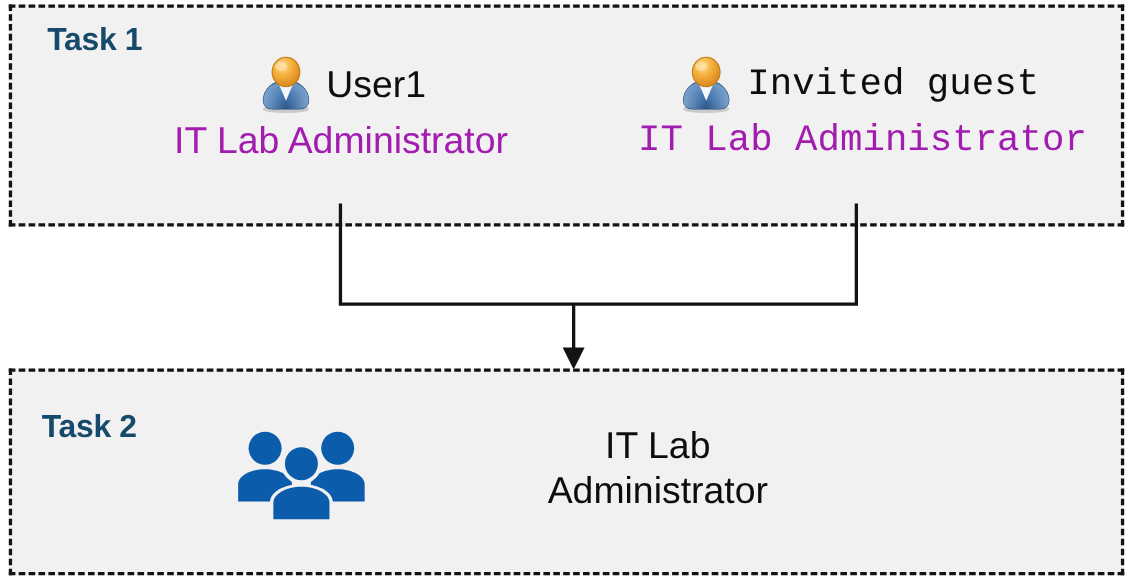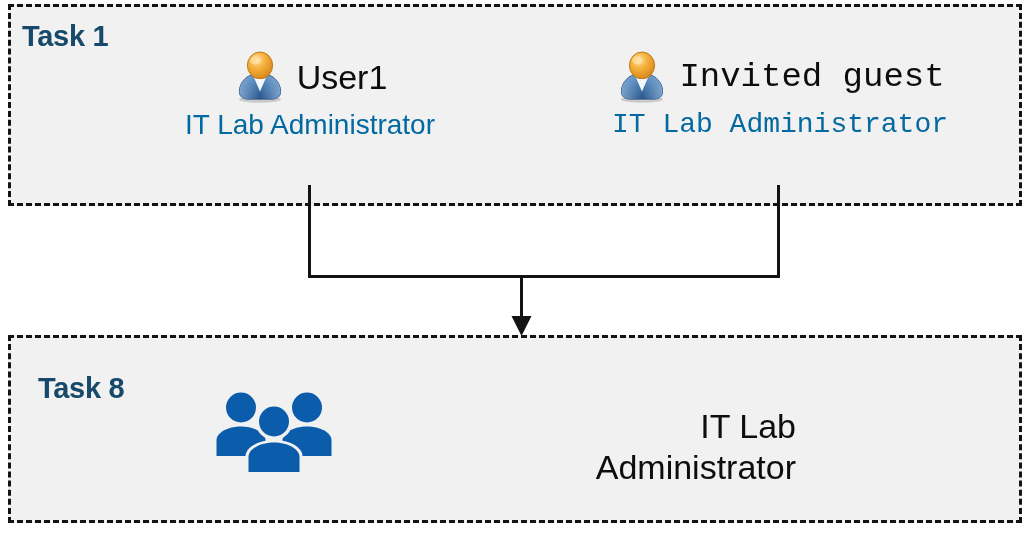--- a/index.html
+++ b/index.html
@@ -32,21 +32,21 @@
   #task2-box { left: 8px;  top: 335px; width: 1014px; height: 188px; }
 
   .task-label {
     position: absolute;
     color: #17496B;
     font-weight: bold;
     font-size: 29px;
     letter-spacing: -0.3px;
     white-space: nowrap;
   }
-  #task1-label { left: 22px; top: 20px; }
+  #task1-label { left: 43px; top: 20px; }
   #task2-label { left: 38px; top: 372px; }
 
   
   .person {
     position: absolute;
     text-align: center;
   }
   #person-user1 { left: 120px; top: 48px;  width: 380px; }
   #person-guest { left: 580px; top: 48px;  width: 400px; font-family: Liberation Mono, monospace; }
 
@@ -57,45 +57,45 @@
     gap: 10px;
     height: 58px;
   }
   .person-name {
     font-size: 34px;
     color: #0d0d0d;
     white-space: nowrap;
     line-height: 1;
   }
   .person-role {
-    font-size: 28px;
-    color: #0369a1;
+    font-size: 34px;
+    color: #a21caf;
     white-space: nowrap;
     line-height: 1.1;
     margin-top: 4px;
   }
 
   .user-icon { width: 54px; height: 54px; display: block; flex: 0 0 auto; }
 
   
   #group-icon-wrap {
     position: absolute;
     left: 208px;
     top: 388px;
     width: 132px;
     height: 88px;
   }
   .group-icon { width: 132px; height: 88px; display: block; }
 
   #group-name {
     position: absolute;
     left: 400px;
-    top: 406px;
+    top: 385px;
     width: 396px;
-    text-align: right;
+    text-align: center;
     font-size: 34px;
     color: #0d0d0d;
     line-height: 1.22;
   }
 
   
   #connector {
     position: absolute;
     left: 0;
     top: 0;
@@ -190,21 +190,21 @@
   <svg id="connector" viewBox="0 0 1028 534" xmlns="http://www.w3.org/2000/svg">
 
     <path d="M309.5 185 L309.5 276.5 L778.5 276.5 L778.5 185" fill="none" stroke="#131313" stroke-width="3"></path>
 
     <path d="M521.5 276.5 L521.5 322" fill="none" stroke="#131313" stroke-width="3"></path>
     <polygon points="521.5,336 511.5,316 531.5,316" fill="#131313"></polygon>
   </svg>
 
   <div class="task-box" id="task2-box"></div>
 
-  <div class="task-label" id="task2-label">Task 8</div>
+  <div class="task-label" id="task2-label">Task 2</div>
 
   <div id="group-icon-wrap">
     <svg class="group-icon" viewBox="0 0 132 88" xmlns="http://www.w3.org/2000/svg">
       <g fill="#0B5CAB">
 
         <circle cx="33" cy="19.5" r="15"></circle>
         <path d="M33 38.5c-13.6 0-24.5 6.4-24.5 13.6V68h49V52.1C57.5 44.9 46.6 38.5 33 38.5z"></path>
 
         <circle cx="99" cy="19.5" r="15"></circle>
         <path d="M99 38.5c-13.6 0-24.5 6.4-24.5 13.6V68h49V52.1c0-7.2-10.9-13.6-24.5-13.6z"></path>

